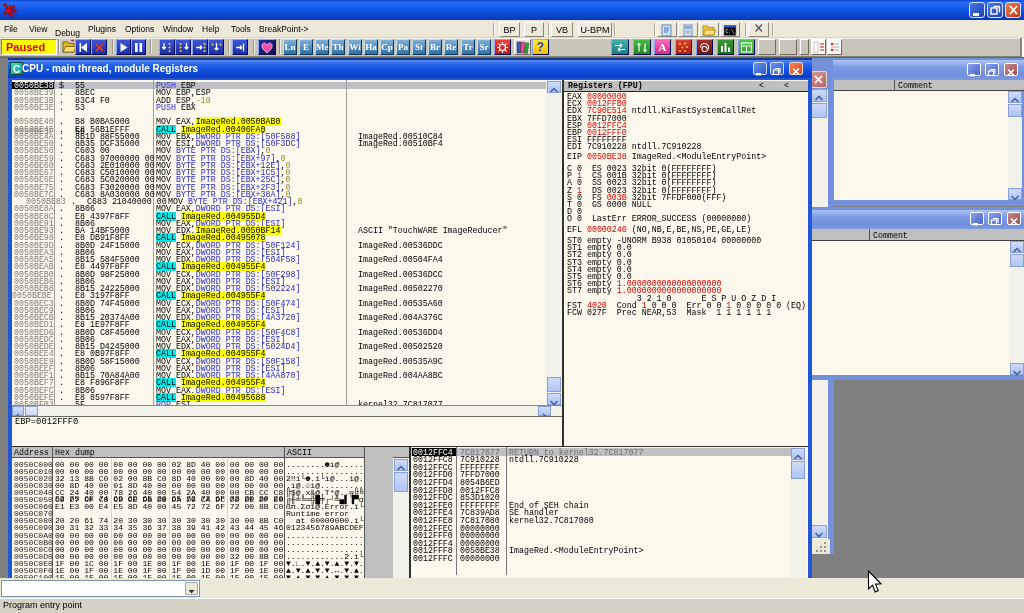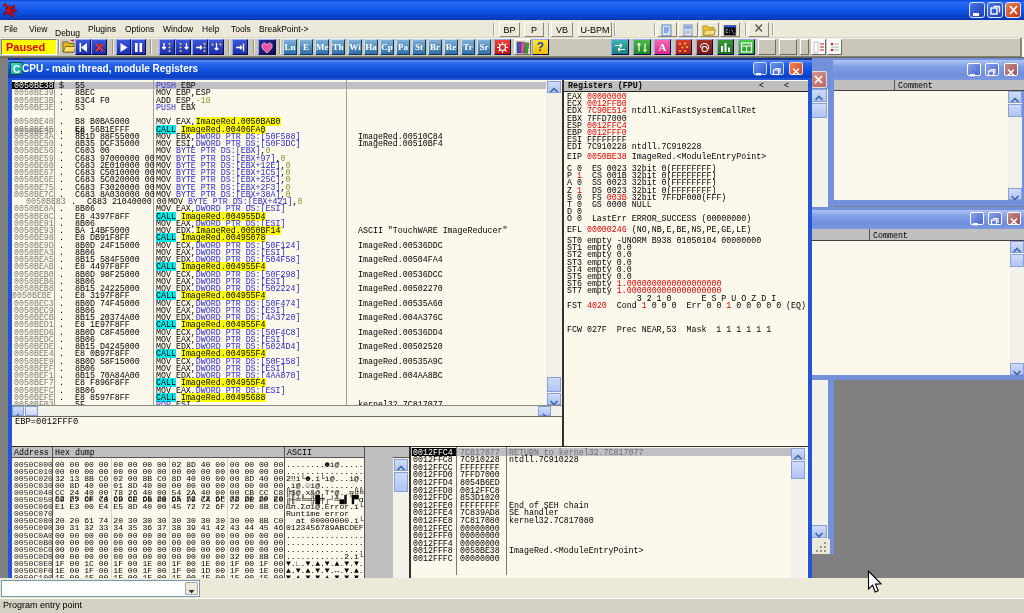--- a/index.html
+++ b/index.html
@@ -403,21 +403,21 @@
 <div class="m abs" style="left:3px;top:157.0px">ST0 empty -UNORM B938 01050104 00000000</div>
 <div class="m abs" style="left:3px;top:164.2px">ST1 empty 0.0</div>
 <div class="m abs" style="left:3px;top:171.4px">ST2 empty 0.0</div>
 <div class="m abs" style="left:3px;top:178.6px">ST3 empty 0.0</div>
 <div class="m abs" style="left:3px;top:185.8px">ST4 empty 0.0</div>
 <div class="m abs" style="left:3px;top:193.0px">ST5 empty 0.0</div>
 <div class="m abs" style="left:3px;top:200.2px">ST6 empty <span class="red">1.0000000000000000000</span></div>
 <div class="m abs" style="left:3px;top:207.4px">ST7 empty <span class="red">1.0000000000000000000</span></div>
 <div class="m abs" style="left:3px;top:214.6px">&nbsp;&nbsp;&nbsp;&nbsp;&nbsp;&nbsp;&nbsp;&nbsp;&nbsp;&nbsp;&nbsp;&nbsp;&nbsp;&nbsp;3 2 1 0&nbsp;&nbsp;&nbsp;&nbsp;&nbsp;&nbsp;E S P U O Z D I</div>
 <div class="m abs" style="left:3px;top:221.8px">FST <span class="red">4020</span>  Cond <span class="red">1</span> 0 0 0  Err 0 0 <span class="red">1</span> 0 0 0 0 0 (EQ)</div>
-<div class="m abs" style="left:3px;top:246px">FCW 027F  Prec NEAR,53  Mask&nbsp;&nbsp;1 1 1 1 1 1</div>
+<div class="m abs" style="left:3px;top:229.0px">FCW 027F  Prec NEAR,53  Mask&nbsp;&nbsp;1 1 1 1 1 1</div>
 </div>
 <div class="abs" style="left:0;top:366px;width:796px;height:1px;background:#33332e"></div>
 <div class="abs" style="left:0;top:367px;width:397px;height:136px;background:#fcf9ec;overflow:hidden">
 <div class="abs hdr" style="left:0;top:0;width:397px;height:11px;border-bottom:1px solid #555"></div>
 <div class="m abs" style="left:2px;top:2px">Address</div>
 <div class="m abs" style="left:43px;top:2px">Hex dump</div>
 <div class="m abs" style="left:275px;top:2px">ASCII</div>
 <div class="vline" style="left:40px;top:0;height:136px;background:#555"></div>
 <div class="vline" style="left:272px;top:0;height:136px;background:#555"></div>
 <div class="vline" style="left:352px;top:0;height:136px;background:#555"></div>

